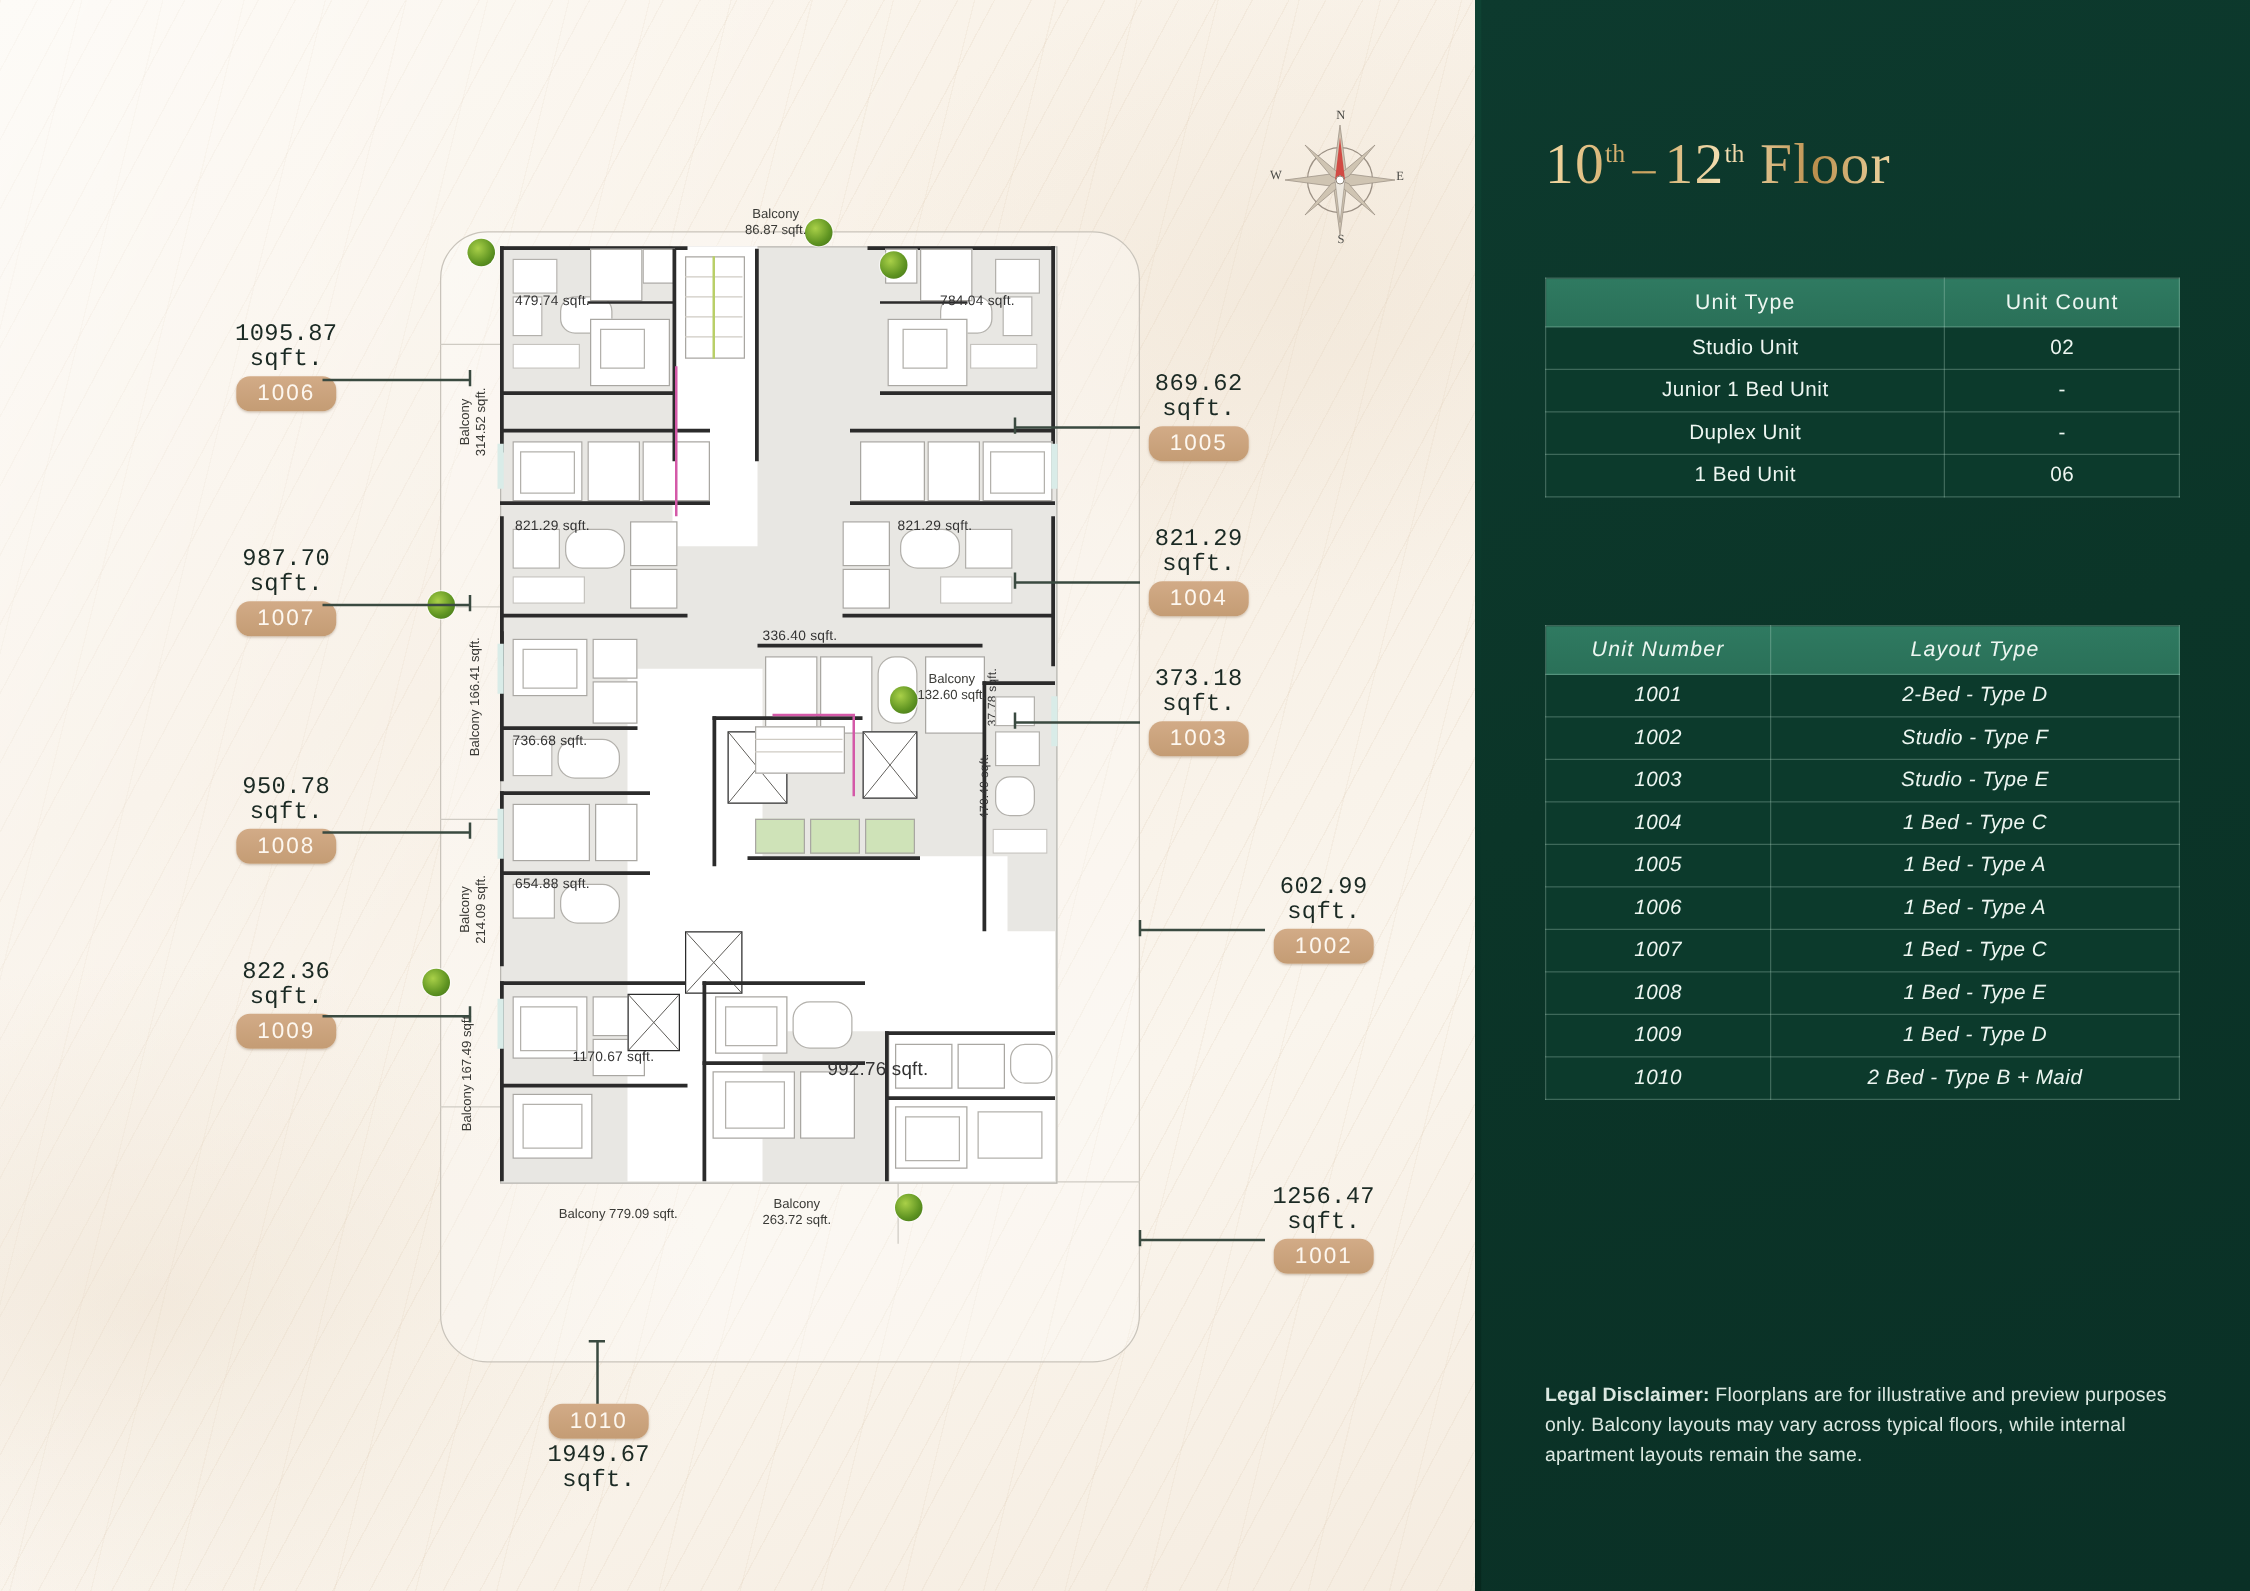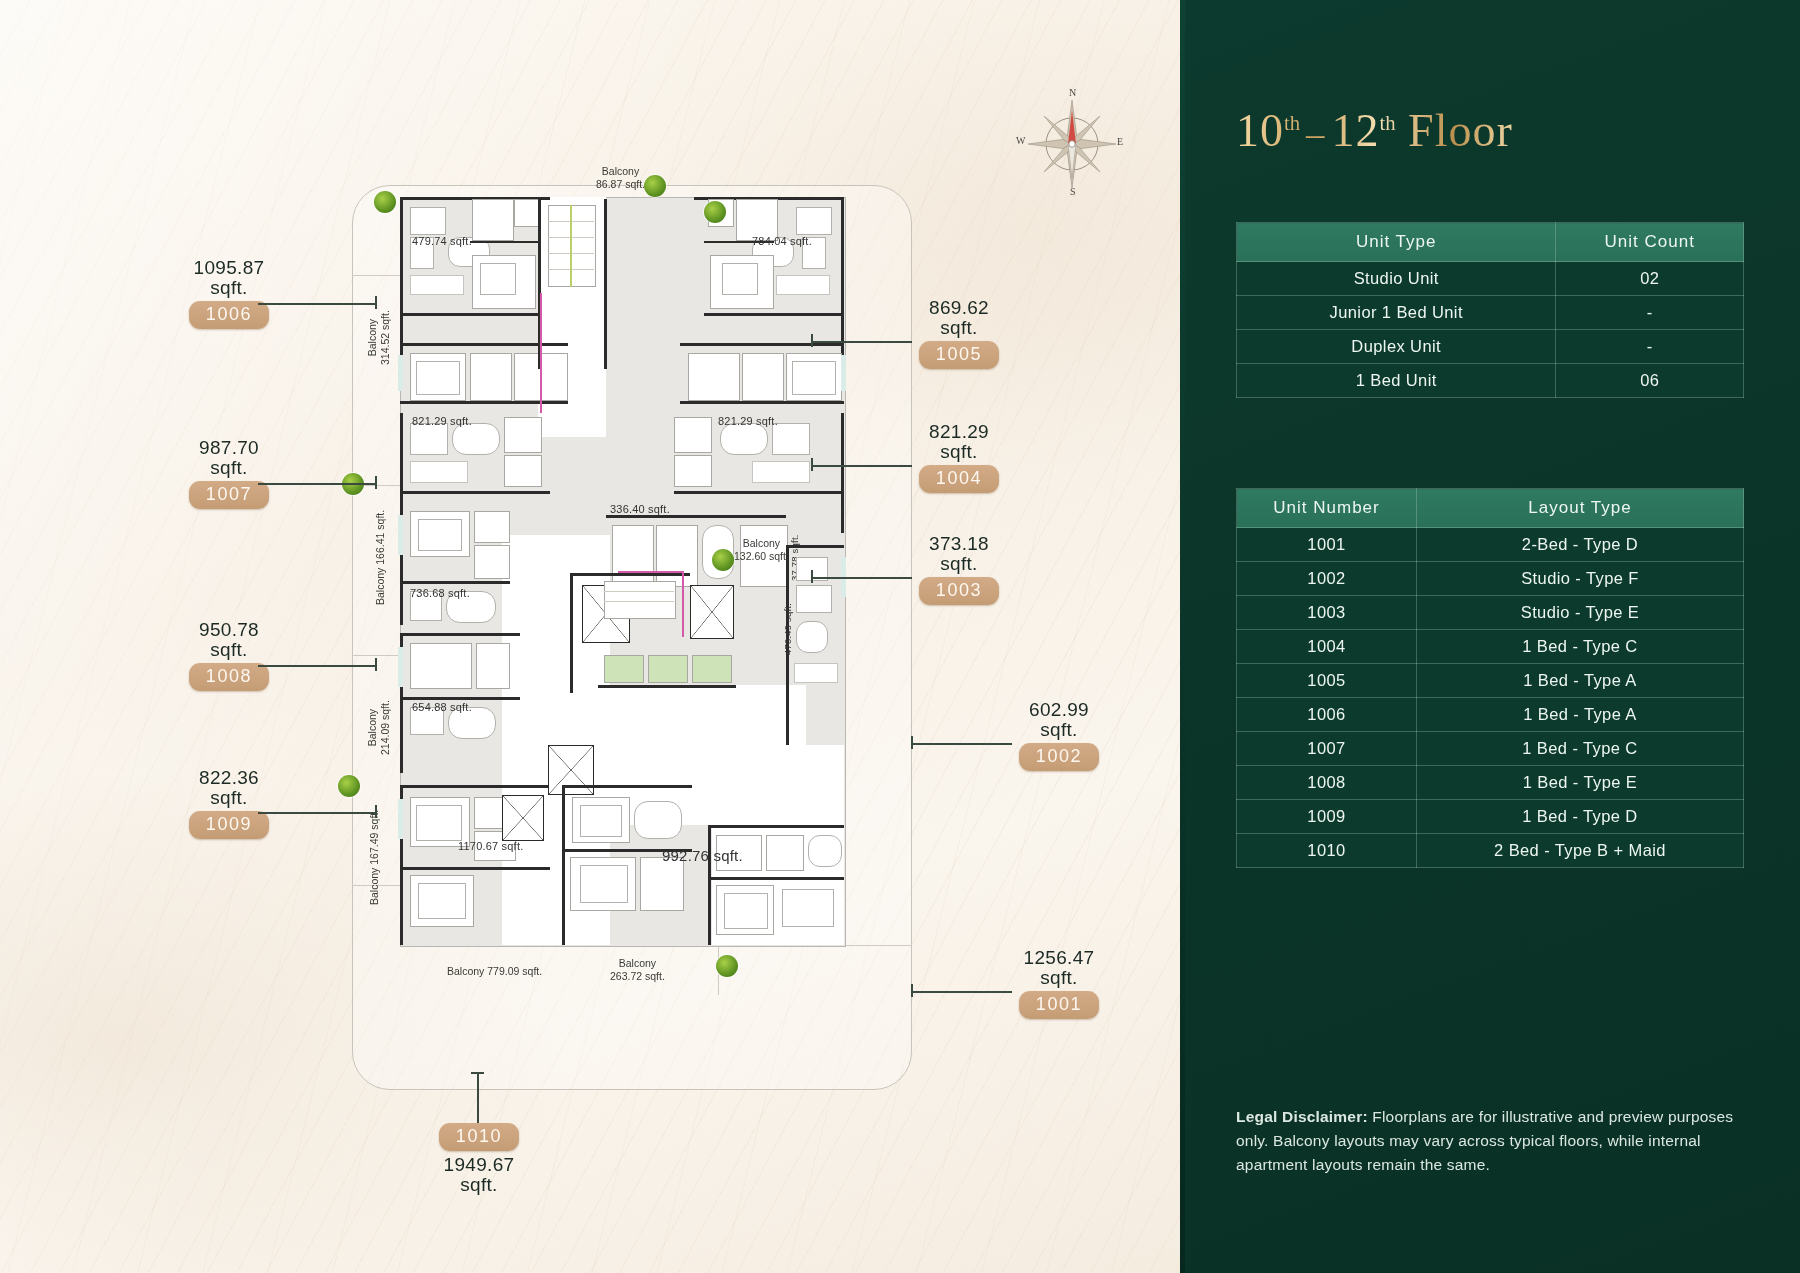--- a/index.html
+++ b/index.html
@@ -70,34 +70,34 @@
   }
   table.t thead th{
     background:linear-gradient(180deg,#2f7a61,#2a7058);
     font-size:17px;letter-spacing:1px;
     padding:9px 4px;
   }
   table.t tbody td{background:#0c3a2c;}
   table.t tbody tr.total td{background:linear-gradient(180deg,#2f7a61,#2a7058);}
   #unit-type-table{top:222px;}
   #unit-type-table th:first-child,#unit-type-table td:first-child{width:63%;}
-  #unit-layout-table{top:488px;}
+  #unit-layout-table{top:500px;font-style:italic;}
   #unit-layout-table th:first-child,#unit-layout-table td:first-child{width:35.5%;}
 
   .disclaimer{
     position:absolute;left:56px;top:1105px;width:505px;
     font-size:15.5px;line-height:1.55;color:#dbe8e1;letter-spacing:.2px;
   }
   .disclaimer b{font-weight:bold;}
 
   
   .callout{position:absolute;text-align:center;white-space:nowrap;}
   .callout .area{
     font-size:19px;color:#1b2a24;line-height:1.05;letter-spacing:.3px;
-    font-family:Liberation Sans, sans-serif;
+    font-family:Liberation Mono, monospace;
   }
   .pill{
     display:inline-block;margin-top:3px;
     padding:3px 17px 4px;border-radius:11px;
     background:linear-gradient(180deg,#d2ab87,#c49c74);
     color:#fdf7ef;font-size:18px;letter-spacing:1.6px;
     box-shadow:0 1px 2px rgba(120,90,60,.35);
   }
   .lead{position:absolute;height:1.6px;background:#3a4a40;}
   .lead-v{position:absolute;width:1.6px;background:#3a4a40;}

